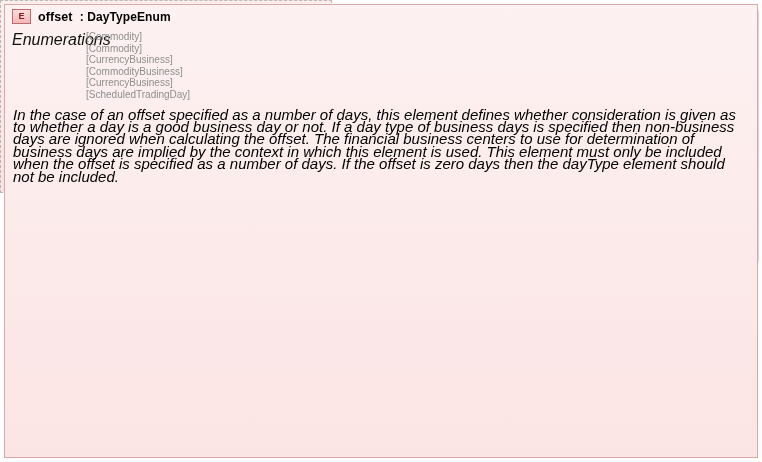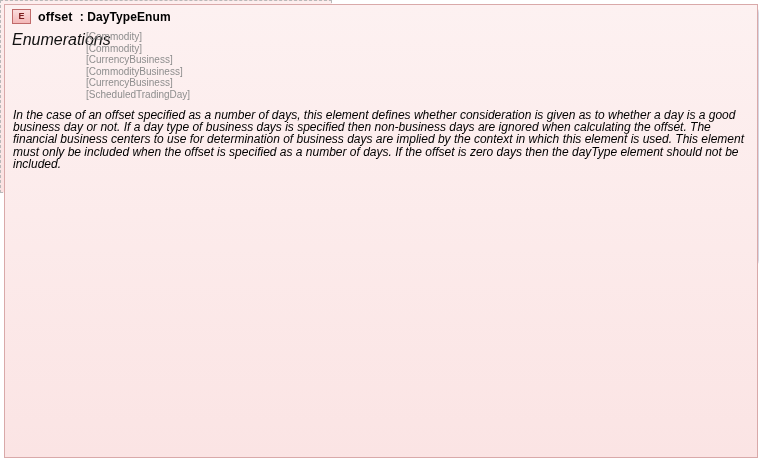--- a/index.html
+++ b/index.html
@@ -8,21 +8,21 @@
     font-family:"Liberation Sans", sans-serif;
     font-size:11px;color:#000;
   }
   .canvas{position:absolute;left:0;top:0;width:762px;height:462px;}
 
   
   .hdr{display:flex;align-items:center;gap:7px;padding:4px 8px 4px 7px;}
   .hdr .nm{font-size:12.5px;font-weight:bold;letter-spacing:.1px;}
   .hdr .ty{font-size:12px;font-weight:bold;letter-spacing:.1px;}
   .doc{
-    font-style:italic;font-size:12px;line-height:12.4px;
+    font-style:italic;font-size:15px;line-height:12.4px;
     padding:4px 8px 5px 8px;
   }
 
   
   .ctbadge{
     display:inline-flex;align-items:center;justify-content:center;
     min-width:24px;height:14px;padding:0 3px;
     border:1px solid #6b6ba8;border-radius:4px;
     background:linear-gradient(#e8e8f6,#c9c9e8);
     font-size:9px;font-weight:bold;color:#33336b;line-height:1;

